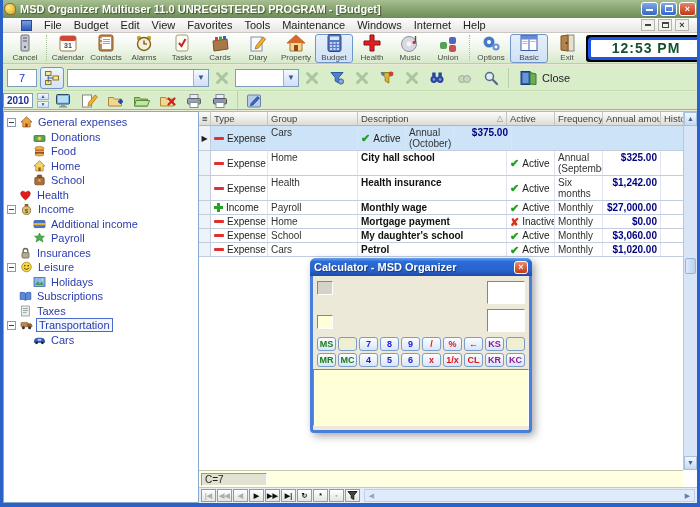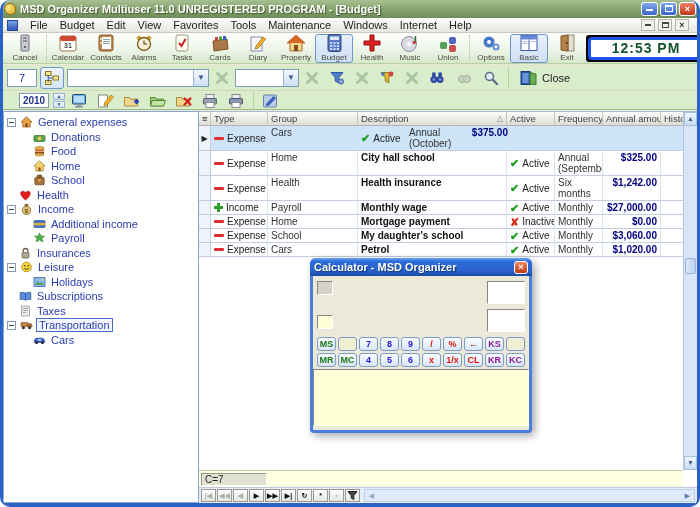--- a/index.html
+++ b/index.html
@@ -1,36 +1,36 @@
 <!DOCTYPE html>
 <html><head>
 <meta charset="utf-8">
 <style>
   * { margin:0; padding:0; box-sizing:border-box; }
   html,body { width:700px; height:507px; font-family:"Liberation Sans",sans-serif; }
   .win { position:relative; width:700px; height:507px; background:#ece9d8; overflow:hidden;
-         border-left:3px solid #2a62c8; border-right:3px solid #2a62c8; border-bottom:0;border-radius:10px; }
+         border-left:3px solid #2a62c8; border-right:3px solid #2a62c8; border-bottom:0; }
   
   .titlebar { position:absolute; left:-3px; right:-3px; top:0; height:18px;
     background:linear-gradient(180deg,#a8bf92 0%,#8aa873 45%,#6d8c56 100%);
     display:flex; align-items:center; padding:0 4px; }
   .titlebar .app-ico { width:12px; height:12px; border-radius:50% 50% 40% 60%;
     background:radial-gradient(circle at 35% 35%,#ffe98a,#d9a520); border:1px solid #8a6a10; margin-right:4px; }
   .title-text { color:#fff; font-weight:bold; font-size:11px; text-shadow:1px 1px 1px #44552f; white-space:nowrap; }
   .winbtns { margin-left:auto; display:flex; gap:2px; }
   .wbtn { width:17px; height:14px; border-radius:3px; border:1px solid #fff;
     background:linear-gradient(180deg,#7fa8e8,#3565c8); color:#fff; font-size:9px; line-height:12px;
     text-align:center; font-weight:bold; }
   .wbtn.close { background:linear-gradient(180deg,#e8836a,#c43718); }
   .wbtn .mini { display:block; width:7px; height:3px; border-bottom:2px solid #fff; margin:5px auto 0; }
   .wbtn .maxi { display:block; width:8px; height:7px; border:1px solid #fff; border-top:2px solid #fff; margin:2px auto 0; }
   
   .menubar { position:absolute; left:0; right:0; top:18px; height:15px;
     background:linear-gradient(180deg,#fdfdfd,#e6e6e2); border-bottom:1px solid #c9c9c2;
-    display:flex; align-items:center; font-size:11px; color:#222; padding-left:2px; }
+    display:flex; align-items:center; font-size:11px; color:#222; padding-left:16px; }
   .menubar .mdi-ico { width:11px; height:11px; background:linear-gradient(180deg,#79a0e0,#2f5cb8);
     border:1px solid #27489a; margin:0 6px 0 2px; }
   .menu-item { padding:0 6px; height:15px; line-height:15px; cursor:default; }
   .mdi-controls { margin-left:auto; display:flex; gap:3px; padding-right:8px; align-items:center; }
   .mdibtn { width:14px; height:12px; border:1px solid #b5b5ae; background:#f2f1ec; color:#333;
     font-size:9px; line-height:10px; text-align:center; font-weight:bold; }
   .mdibtn .mini { display:block; width:6px; height:2px; border-bottom:2px solid #444; margin:4px auto 0; }
   .mdibtn .rest { display:block; width:7px; height:6px; border:1px solid #444; border-top:2px solid #444; margin:2px auto 0; }
   
   .toolbar1 { position:absolute; left:0; right:0; top:33px; height:31px;
@@ -55,21 +55,21 @@
   .tool-btn.framed { border:1px solid #6f96c8; background:linear-gradient(180deg,#eef4fc,#d4e4f6); }
   .combo { height:18px; background:#fff; border:1px solid #7f9db9; display:flex; align-items:stretch; }
   .combo .val { flex:1; }
   .combo .drop { width:15px; background:linear-gradient(180deg,#f4f8fe,#cfdff5); border-left:1px solid #9ab4d8;
     color:#3a5a8c; font-size:8px; text-align:center; line-height:16px; }
   .xbtn { width:20px; height:20px; display:flex; align-items:center; justify-content:center; }
   .close-flat { display:flex; align-items:center; gap:4px; padding:2px 6px; border-radius:3px; font-size:11px; color:#222; }
   .vsep2 { width:1px; height:20px; border-left:1px solid #b8d2a6; margin:0 2px; }
   
   .toolbar3 { position:absolute; left:0; right:0; top:92px; height:18px; background:#d9edcb;
-    border-bottom:1px solid #9eb88c; display:flex; align-items:center; gap:4px; padding:0 16px; }
+    border-bottom:1px solid #9eb88c; display:flex; align-items:center; gap:4px; padding:0 0; }
   .yearbox { width:30px; height:15px; background:#fff; border:1px solid #7f9db9; color:#203090;
     font-weight:bold; font-size:10px; text-align:center; line-height:13px; }
   .spin { display:flex; flex-direction:column; gap:1px; }
   .spin b { width:12px; height:7px; background:linear-gradient(180deg,#f4f8fe,#cfdff5); border:1px solid #9ab4d8;
     font-size:5px; line-height:5px; color:#3a5a8c; text-align:center; font-weight:normal; }
   .t3-btn { width:22px; height:16px; display:flex; align-items:center; justify-content:center; }
   
   .main { position:absolute; left:0; right:0; top:111px; bottom:4px; display:flex; background:#fff; }
   .tree { width:196px; background:#fff; border:1px solid #86a8cc; overflow:hidden; padding-top:3px; }
   .tree-item { display:flex; align-items:center; height:14.5px; font-size:11px; color:#2b3cae; cursor:default; }

